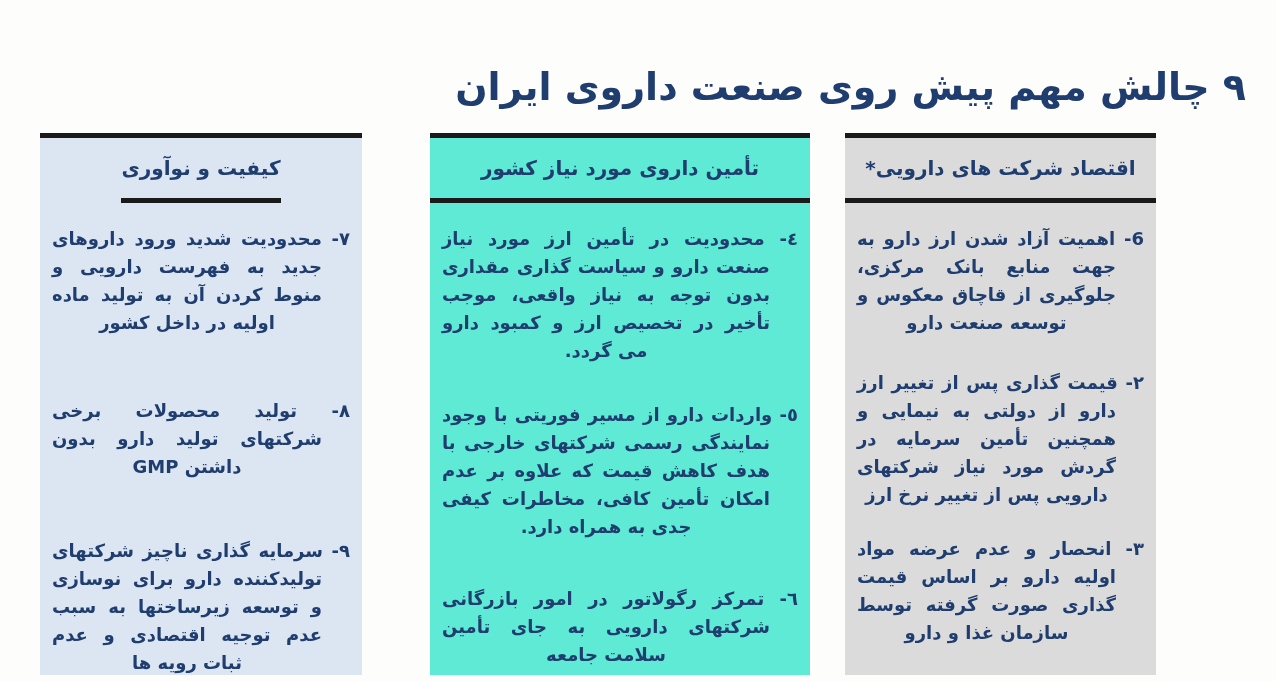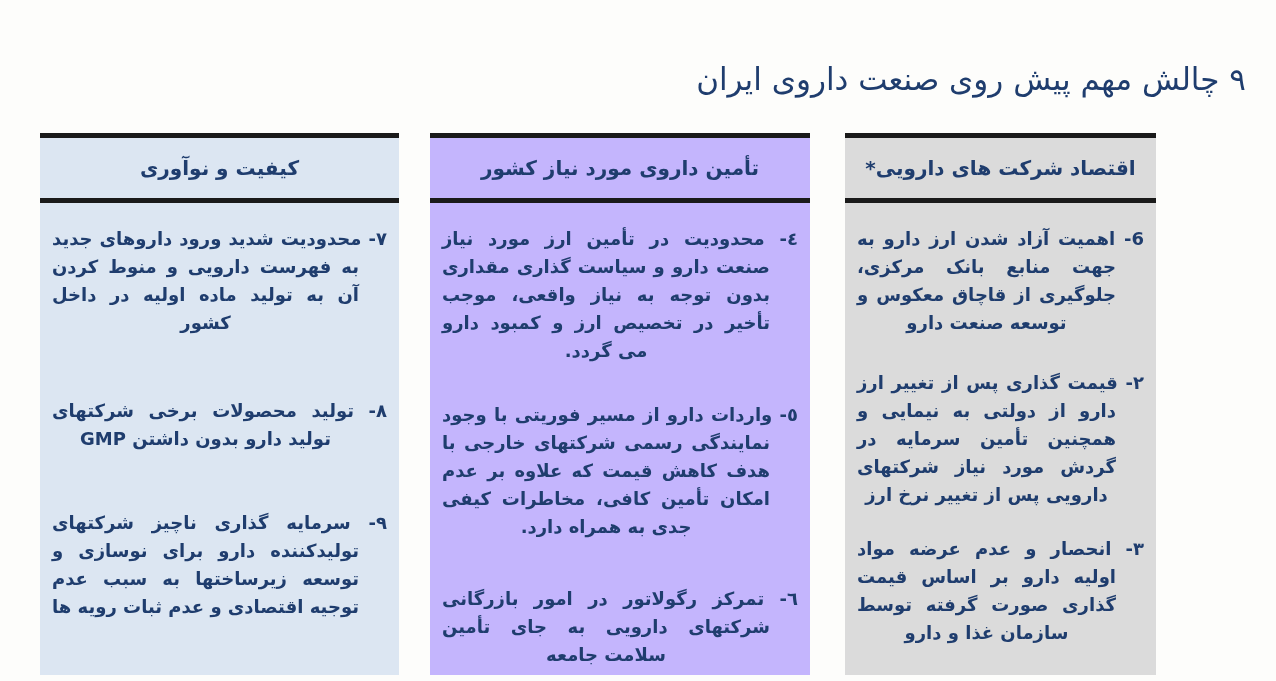--- a/index.html
+++ b/index.html
@@ -7,37 +7,37 @@
     position:relative;
     width:1276px; height:681px;
     background:#fdfdfb;
     overflow:hidden;
     font-family:"DejaVu Sans","Liberation Sans",sans-serif;
   }
   .page-title {
     position:absolute;
     top:40px; right:30px;
     direction:rtl;
-    font-size:31px;
-    font-weight:normal;
+    font-size:38px;
+    font-weight:bold;
     color:#1f3d6e;
     white-space:nowrap;
   }
   .col {
     position:absolute;
     top:133px;
     height:542px;
     box-sizing:border-box;
     border-top:5px solid #1a1a1a;
     display:flex;
     flex-direction:column;
   }
   .col-economy { left:845px; width:311px; background:#dbdbdb; }
-  .col-supply  { left:430px; width:380px; background:#c4b5fd; }
-  .col-quality { left:40px;  width:359px; background:#dce6f2; }
+  .col-supply  { left:430px; width:380px; background:#5eead4; }
+  .col-quality { left:40px;  width:322px; background:#dce6f2;align-items:center; }
   .col-header {
     flex:none;
     height:60px;
     border-bottom:5px solid #1a1a1a;
     display:flex;
     align-items:center;
     justify-content:center;
     direction:rtl;
     font-size:20px;
     font-weight:bold;

